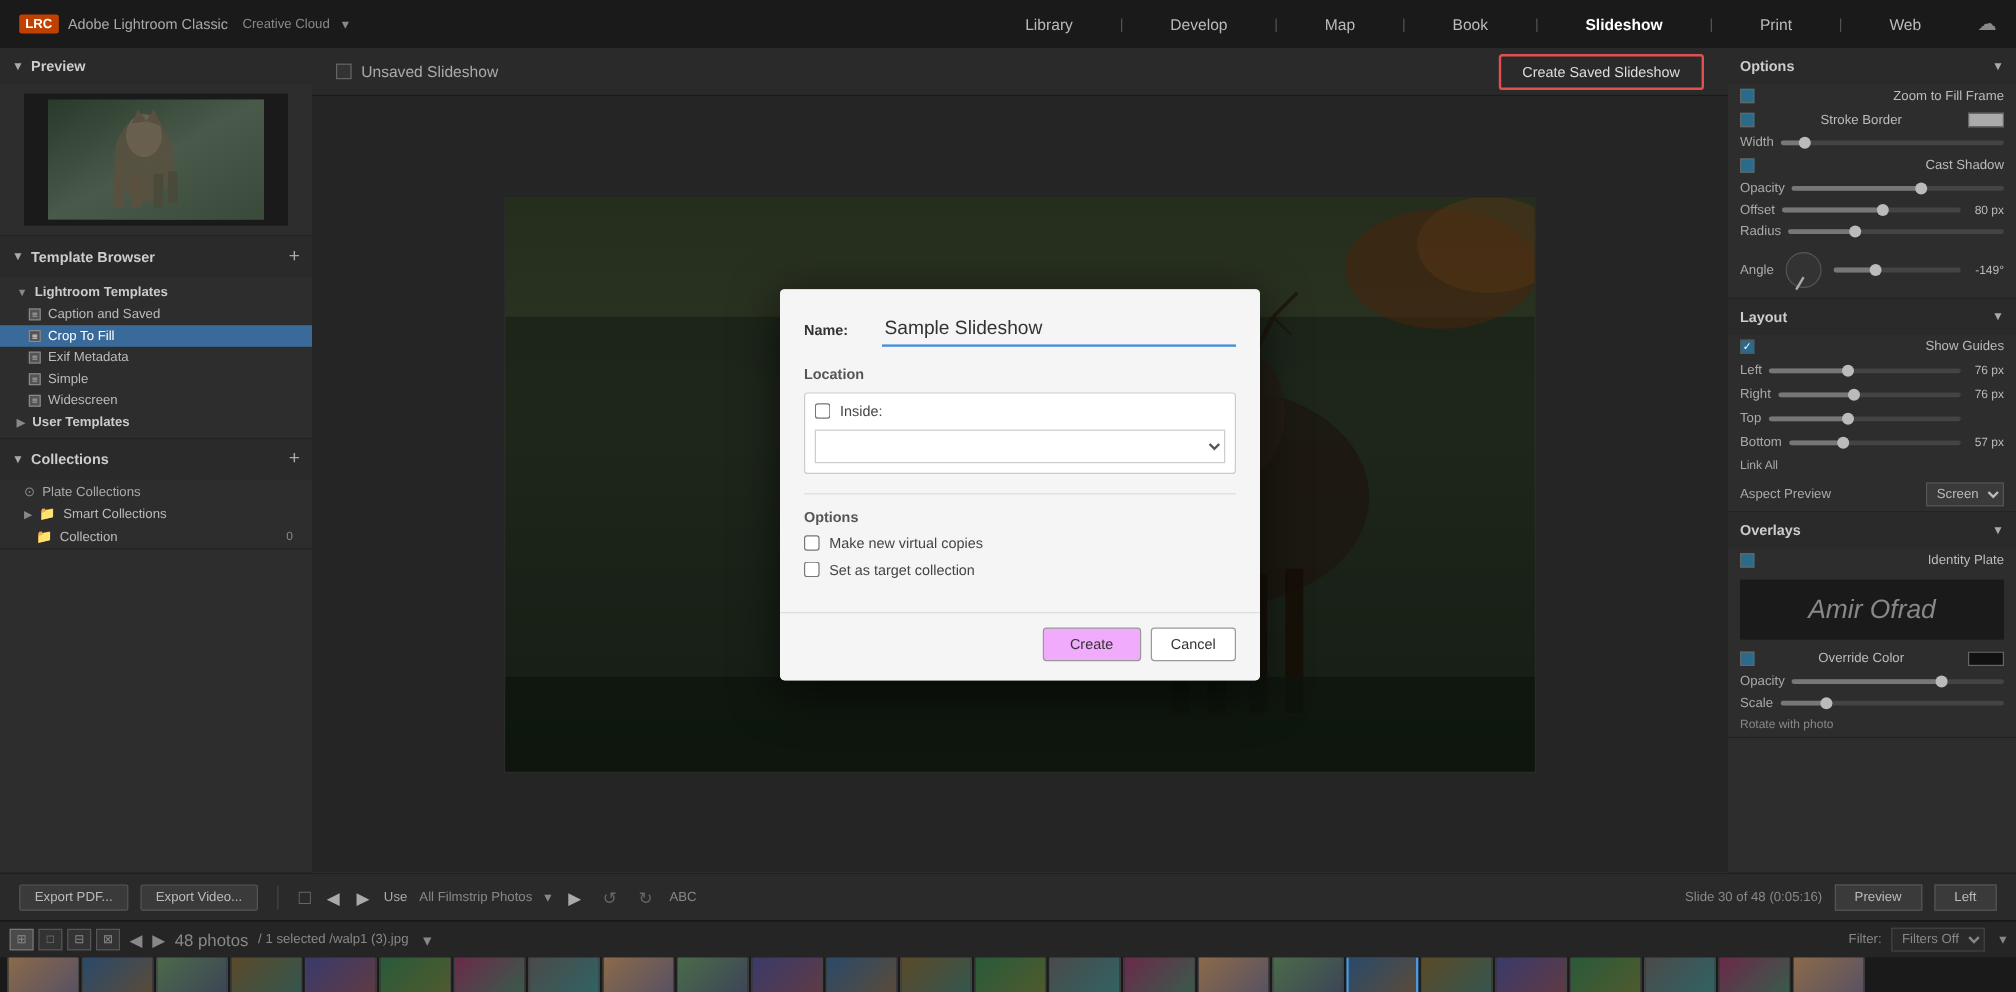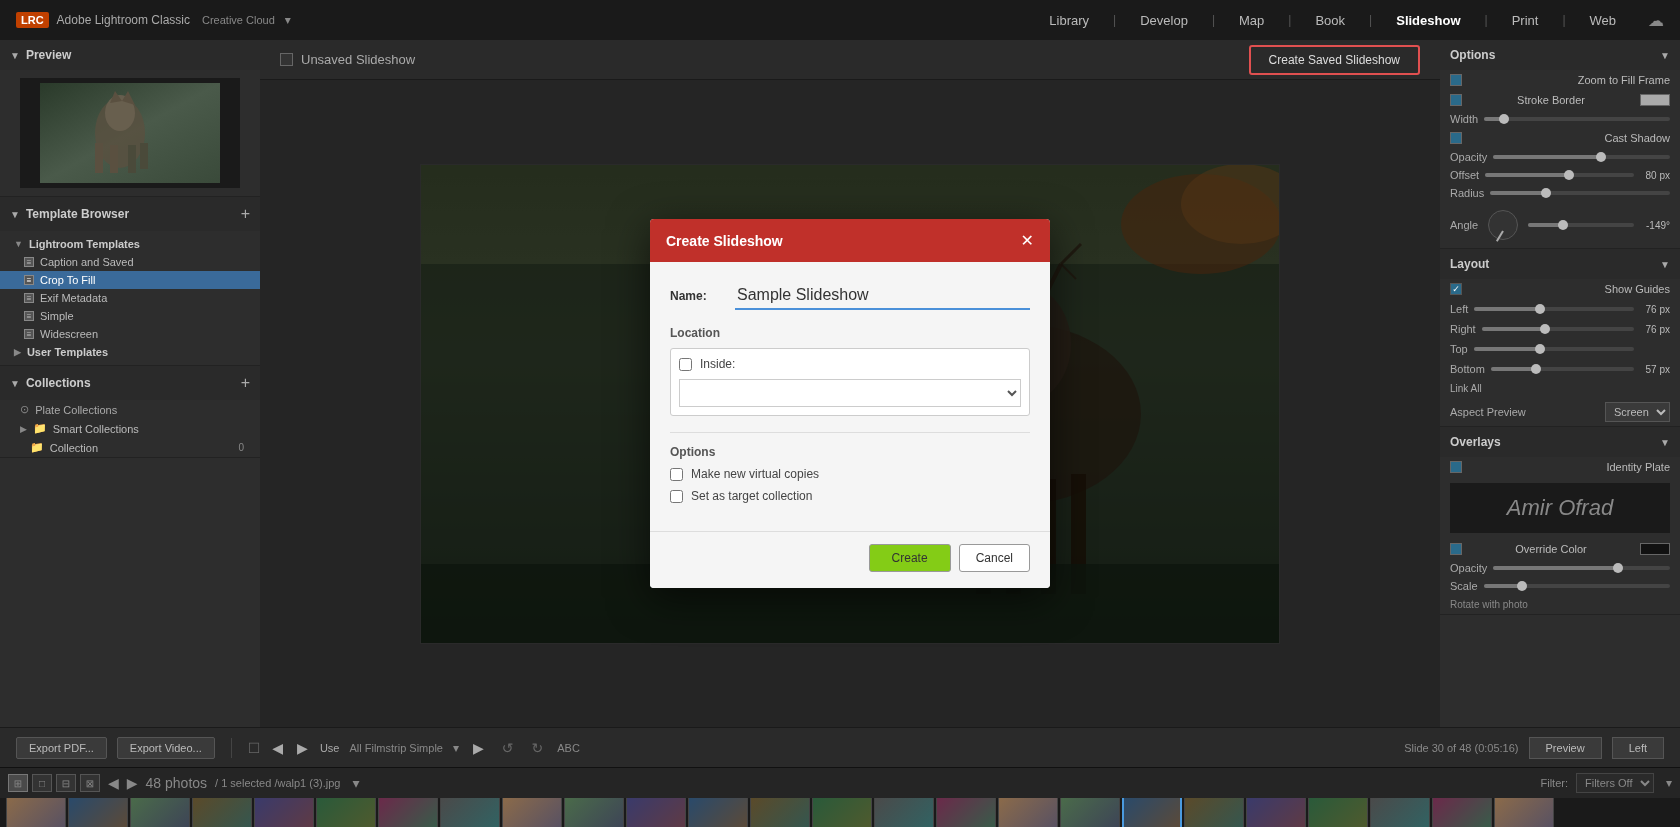--- a/index.html
+++ b/index.html
@@ -4,21 +4,21 @@
   <style>
     * { margin: 0; padding: 0; box-sizing: border-box; }
     body { width: 1680px; height: 827px; background: #3a3a3a; font-family: 'Segoe UI', Arial, sans-serif; font-size: 12px; color: #ccc; overflow: hidden; }
 
     
     #topbar { width: 100%; height: 40px; background: #1a1a1a; display: flex; align-items: center; justify-content: space-between; padding: 0 16px; }
     #topbar-left { display: flex; align-items: center; gap: 8px; }
     #lrc-logo { background: #c04000; color: #fff; font-weight: bold; font-size: 11px; padding: 2px 5px; border-radius: 2px; }
     #app-name { color: #aaa; font-size: 12px; }
     #app-version { color: #888; font-size: 11px; margin-left: 4px; }
-    #topbar-right { display: flex; align-items: center; gap: 24px; }
+    #topbar-right { display: flex; align-items: center; gap: 39px; }
     .nav-item { color: #bbb; font-size: 13px; cursor: pointer; }
     .nav-item.active { color: #fff; font-weight: bold; }
 
     
     #main { display: flex; width: 100%; height: calc(827px - 40px - 40px - 60px); }
 
     
     #left-panel { width: 260px; background: #2d2d2d; display: flex; flex-direction: column; overflow-y: auto; flex-shrink: 0; }
     .panel-section { border-bottom: 1px solid #222; }
     .panel-header { display: flex; align-items: center; justify-content: space-between; padding: 8px 10px; cursor: pointer; background: #2a2a2a; }
@@ -69,21 +69,21 @@
     .dialog-section-label { color: #555; font-size: 12px; font-weight: bold; margin-bottom: 8px; }
     .location-box { border: 1px solid #ccc; background: #fff; padding: 8px; border-radius: 3px; margin-bottom: 16px; }
     .checkbox-row { display: flex; align-items: center; gap: 8px; margin-bottom: 8px; }
     .checkbox-row input[type=checkbox] { width: 13px; height: 13px; }
     .checkbox-row label { color: #444; font-size: 12px; }
     .dropdown-container { position: relative; margin-top: 6px; }
     .dropdown-container select { width: 100%; height: 28px; border: 1px solid #ccc; background: #fff; padding: 0 8px; font-size: 12px; color: #555; }
     .options-section { margin-top: 4px; }
     .dialog-divider { border: none; border-top: 1px solid #ddd; margin: 12px 0; }
     .dialog-footer { padding: 12px 20px 16px; background: #f5f5f5; display: flex; justify-content: flex-end; gap: 8px; border-top: 1px solid #ddd; }
-    .btn-create { background: #84cc16; border: 1px solid #999; color: #333; padding: 6px 22px; cursor: pointer; font-size: 12px; border-radius: 3px; }
+    .btn-create { background: #f0abfc; border: 1px solid #999; color: #333; padding: 6px 22px; cursor: pointer; font-size: 12px; border-radius: 3px; }
     .btn-cancel { background: #fff; border: 1px solid #999; color: #333; padding: 6px 16px; cursor: pointer; font-size: 12px; border-radius: 3px; }
 
     
     #right-panel { width: 240px; background: #2d2d2d; display: flex; flex-direction: column; overflow-y: auto; flex-shrink: 0; }
     .right-section { border-bottom: 1px solid #222; }
     .right-section-header { display: flex; align-items: center; justify-content: space-between; padding: 8px 10px; cursor: pointer; background: #2a2a2a; }
     .right-section-title { color: #ccc; font-size: 12px; font-weight: bold; }
     .right-section-arrow { color: #aaa; font-size: 10px; }
     .right-row { padding: 4px 10px; display: flex; align-items: center; justify-content: space-between; font-size: 11px; color: #bbb; gap: 6px; }
     .right-row-label { color: #aaa; font-size: 11px; flex-shrink: 0; }
@@ -316,24 +316,20 @@
             <ellipse cx="780" cy="60" rx="80" ry="50" fill="#8a4a1a" opacity="0.6"></ellipse>
             <ellipse cx="820" cy="40" rx="60" ry="40" fill="#aa6a2a" opacity="0.5"></ellipse>
 
             <rect x="0" y="400" width="860" height="80" fill="#1a2a1a" opacity="0.8"></rect>
           </svg>
         </div>
       </div>
 
       <div id="dialog-overlay">
         <div id="dialog">
-          <div id="dialog-header">
-            <span id="dialog-title">Create Slideshow</span>
-            <button id="dialog-close">✕</button>
-          </div>
           <div id="dialog-body">
             <div class="dialog-row">
               <span class="dialog-label">Name:</span>
               <input class="dialog-input" type="text" value="Sample Slideshow" style="">
             </div>
             <div>
               <div class="dialog-section-label">Location</div>
               <div class="location-box">
                 <div class="checkbox-row">
                   <input type="checkbox" style="">
@@ -523,21 +519,21 @@
 </div>
 
 <div id="bottom-toolbar">
   <button class="toolbar-btn">Export PDF...</button>
   <button class="toolbar-btn">Export Video...</button>
   <div class="toolbar-sep"></div>
   <span style="color:#666; font-size:14px; cursor:pointer;">☐</span>
   <span class="toolbar-nav">◀</span>
   <span class="toolbar-nav">▶</span>
   <span class="toolbar-use">Use</span>
-  <span class="toolbar-text">All Filmstrip Simple</span>
+  <span class="toolbar-text">All Filmstrip Photos</span>
   <span style="color:#888; font-size:12px;">▾</span>
   <span class="toolbar-play">▶</span>
   <span style="color:#666; margin:0 4px; font-size:14px; cursor:pointer;">↺</span>
   <span style="color:#666; margin:0 4px; font-size:14px; cursor:pointer;">↻</span>
   <span class="toolbar-text">ABC</span>
   <span class="slide-info">Slide 30 of 48 (0:05:16)</span>
   <button class="preview-btn">Preview</button>
   <button class="play-btn">Left</button>
 </div>
 

